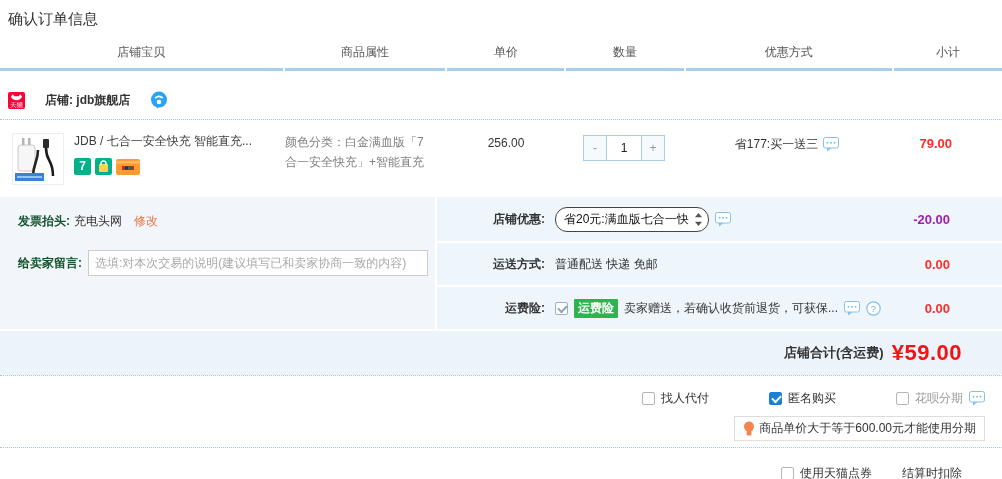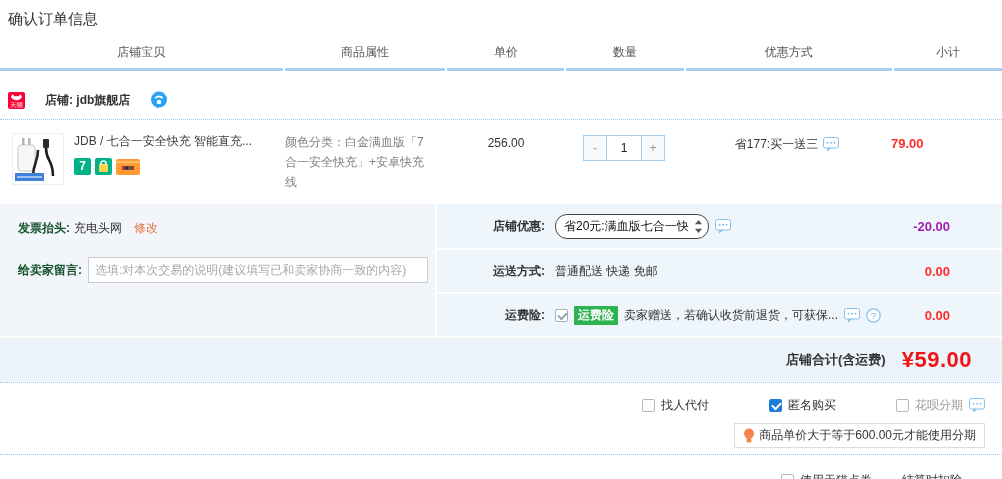--- a/index.html
+++ b/index.html
@@ -26,21 +26,21 @@
   .p-badges{display:flex;gap:4px;margin-top:8px;align-items:center}
   .b7{width:17px;height:17px;background:#00b189;color:#fff;font-weight:bold;font-size:12px;text-align:center;line-height:17px;border-radius:2px}
   .cell2{width:162px;color:#808080;line-height:1.65;padding-right:14px}
   .cell3{width:118px;text-align:center;padding-top:3px}
   .cell4{width:118px;display:flex;justify-content:center;padding-top:2px}
   .stepper{display:flex;border:1px solid #a9cdec;height:26px}
   .step-btn{width:22px;background:#f6fafd;color:#999;text-align:center;line-height:24px;cursor:pointer}
   .step-val{width:36px;background:#fff;border-left:1px solid #a9cdec;border-right:1px solid #a9cdec;text-align:center;line-height:24px;color:#222}
   .cell5{width:208px;text-align:center;padding-top:3px}
   .promo-wrap{display:inline-flex;align-items:center;gap:5px}
-  .cell6{width:111px;text-align:left;padding:3px 50px 0 0}
+  .cell6{width:111px;text-align:right;padding:3px 50px 0 0}
   .price-red{color:#ff2b2b;font-weight:bold;font-size:13px}
 
   
   .mid{display:flex;gap:2px}
   .left-panel{width:435px;background:#f2f5f9;padding:16px 0 0 18px}
   .invoice-line{display:flex;align-items:center;gap:4px}
   .lbl{font-weight:bold;color:#14532d}
   .link-orange{color:#e0784a;margin-left:8px;cursor:pointer;text-decoration:none}
   .msg-line{display:flex;align-items:center;gap:6px;margin-top:20px}
   .msg-input{width:340px;height:26px;border:1px solid #ccc;background:#fff;padding:0 6px;font-size:12px;font-family:inherit;color:#333}
@@ -52,23 +52,23 @@
   .r-content{flex:1;display:flex;align-items:center;gap:6px;padding-left:10px;min-width:0}
   .r-amount{width:117px;flex:none;text-align:right;padding-right:52px;font-weight:bold;font-size:13px}
   .amt-dark{color:#a21caf}.amt-red{color:#ff2b2b}
   .select-box{display:inline-flex;align-items:center;height:25px;max-width:172px;border:1px solid #444;border-radius:12px;background:#fff;padding:0 5px 0 8px;cursor:pointer}
   .select-text{max-width:138px;overflow:hidden;white-space:nowrap;font-size:12px;color:#111}
   .select-arrows{margin-left:5px;display:inline-flex}
   .ins-badge{background:#2fb350;color:#fff;font-weight:bold;padding:1px 4px;border-radius:1px}
   .ins-desc{color:#333;white-space:nowrap;overflow:hidden}
 
   
-  .total-row{margin-top:2px;height:44px;background:#ecf3fb;display:flex;align-items:center;justify-content:flex-end;padding-right:30px}
+  .total-row{margin-top:2px;height:44px;background:#ecf3fb;display:flex;align-items:center;justify-content:flex-end;padding-right:40px}
   .total-label{font-weight:bold;font-size:13px;color:#333}
-  .total-amount{color:#f01414;font-weight:bold;font-size:22px;margin-left:16px;letter-spacing:0.5px}
+  .total-amount{color:#f01414;font-weight:bold;font-size:22px;margin-left:8px;letter-spacing:0.5px}
 
   
   .options{display:flex;flex-direction:column;align-items:flex-end;padding:14px 17px 6px 0;gap:9px}
   .opt-row{display:flex;align-items:flex-start;gap:60px}
   .opt-item{display:flex;align-items:center;gap:6px}
   .opt-grey{color:#9a9a9a}
   .tip-box{display:flex;align-items:center;gap:4px;border:1px solid #ddd;background:#fff;padding:3px 8px;color:#333}
 
   .points-row{height:38px;display:flex;align-items:center;justify-content:flex-end;gap:30px;padding-right:40px;margin-top:6px}
   .points-item{display:flex;align-items:center;gap:6px}
@@ -152,21 +152,21 @@
                 <rect width="24" height="16" rx="2" fill="#ff9b30"></rect>
                 <rect x="0" y="2" width="24" height="2.5" fill="#ffb862"></rect>
                 <rect x="6" y="7" width="12" height="4" fill="#c62b2b"></rect>
                 <rect x="9" y="7.5" width="3" height="3" fill="#133a5e"></rect>
                 <rect x="13" y="7.5" width="3" height="3" fill="#1a7a4a"></rect>
               </svg>
           </span>
         </div>
       </div>
     </div>
-    <div class="cell2">颜色分类：白金满血版「7合一安全快充」+安卓快充线</div>
+    <div class="cell2">颜色分类：白金满血版「7合一安全快充」+智能直充</div>
     <div class="cell3">256.00</div>
     <div class="cell4">
       <div class="stepper">
         <div class="step-btn">-</div>
         <div class="step-val">1</div>
         <div class="step-btn">+</div>
       </div>
     </div>
     <div class="cell5">
       <span class="promo-wrap">

